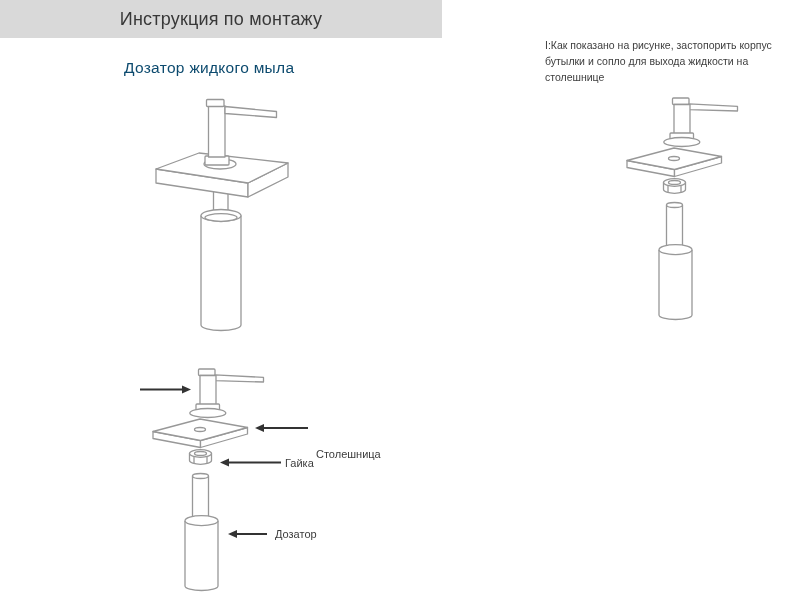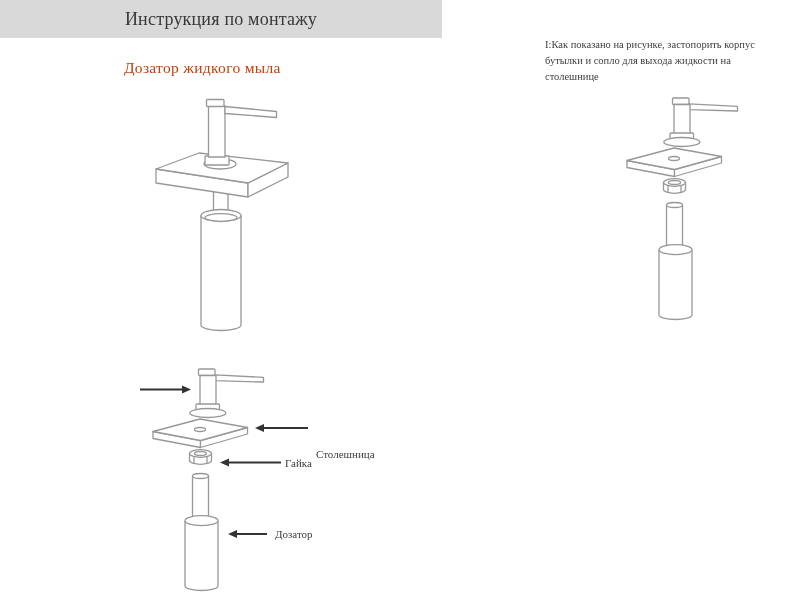--- a/index.html
+++ b/index.html
@@ -6,34 +6,34 @@
     --header-bg:#d9d9d9;
     --text:#3a3a3a;
     --line-art:#989898;
     --arrow:#333333;
     --page-bg:#ffffff;
   }
   html,body{margin:0;padding:0;background:#fff;}
   .page{
     position:relative;width:785px;height:600px;overflow:hidden;
     background:var(--page-bg);
-    font-family:Liberation Serif, serif;
+    font-family:Liberation Sans, sans-serif;
     color:var(--text);
   }
   .header-bar{
     position:absolute;left:0;top:0;width:442px;height:38px;
     background:var(--header-bg);
     display:flex;align-items:center;justify-content:center;
   }
   .header-title{
     font-size:18px;letter-spacing:.2px;color:#383838;
   }
   .subtitle{
     position:absolute;left:124px;top:59px;
-    font-size:15.5px;letter-spacing:.3px;color:#c2410c;
+    font-size:15.5px;letter-spacing:.3px;color:#0c4a6e;
   }
   .instruction{
     position:absolute;left:545px;top:37px;width:245px;
     font-size:10.5px;line-height:16px;color:#3d3d3d;
     white-space:pre-line;
   }
   .callout{
     position:absolute;font-size:11px;color:#3c3c3c;white-space:pre-line;
   }
   .callout.nozzle{left:34px;top:377px;width:100px;text-align:center;line-height:13px;}

